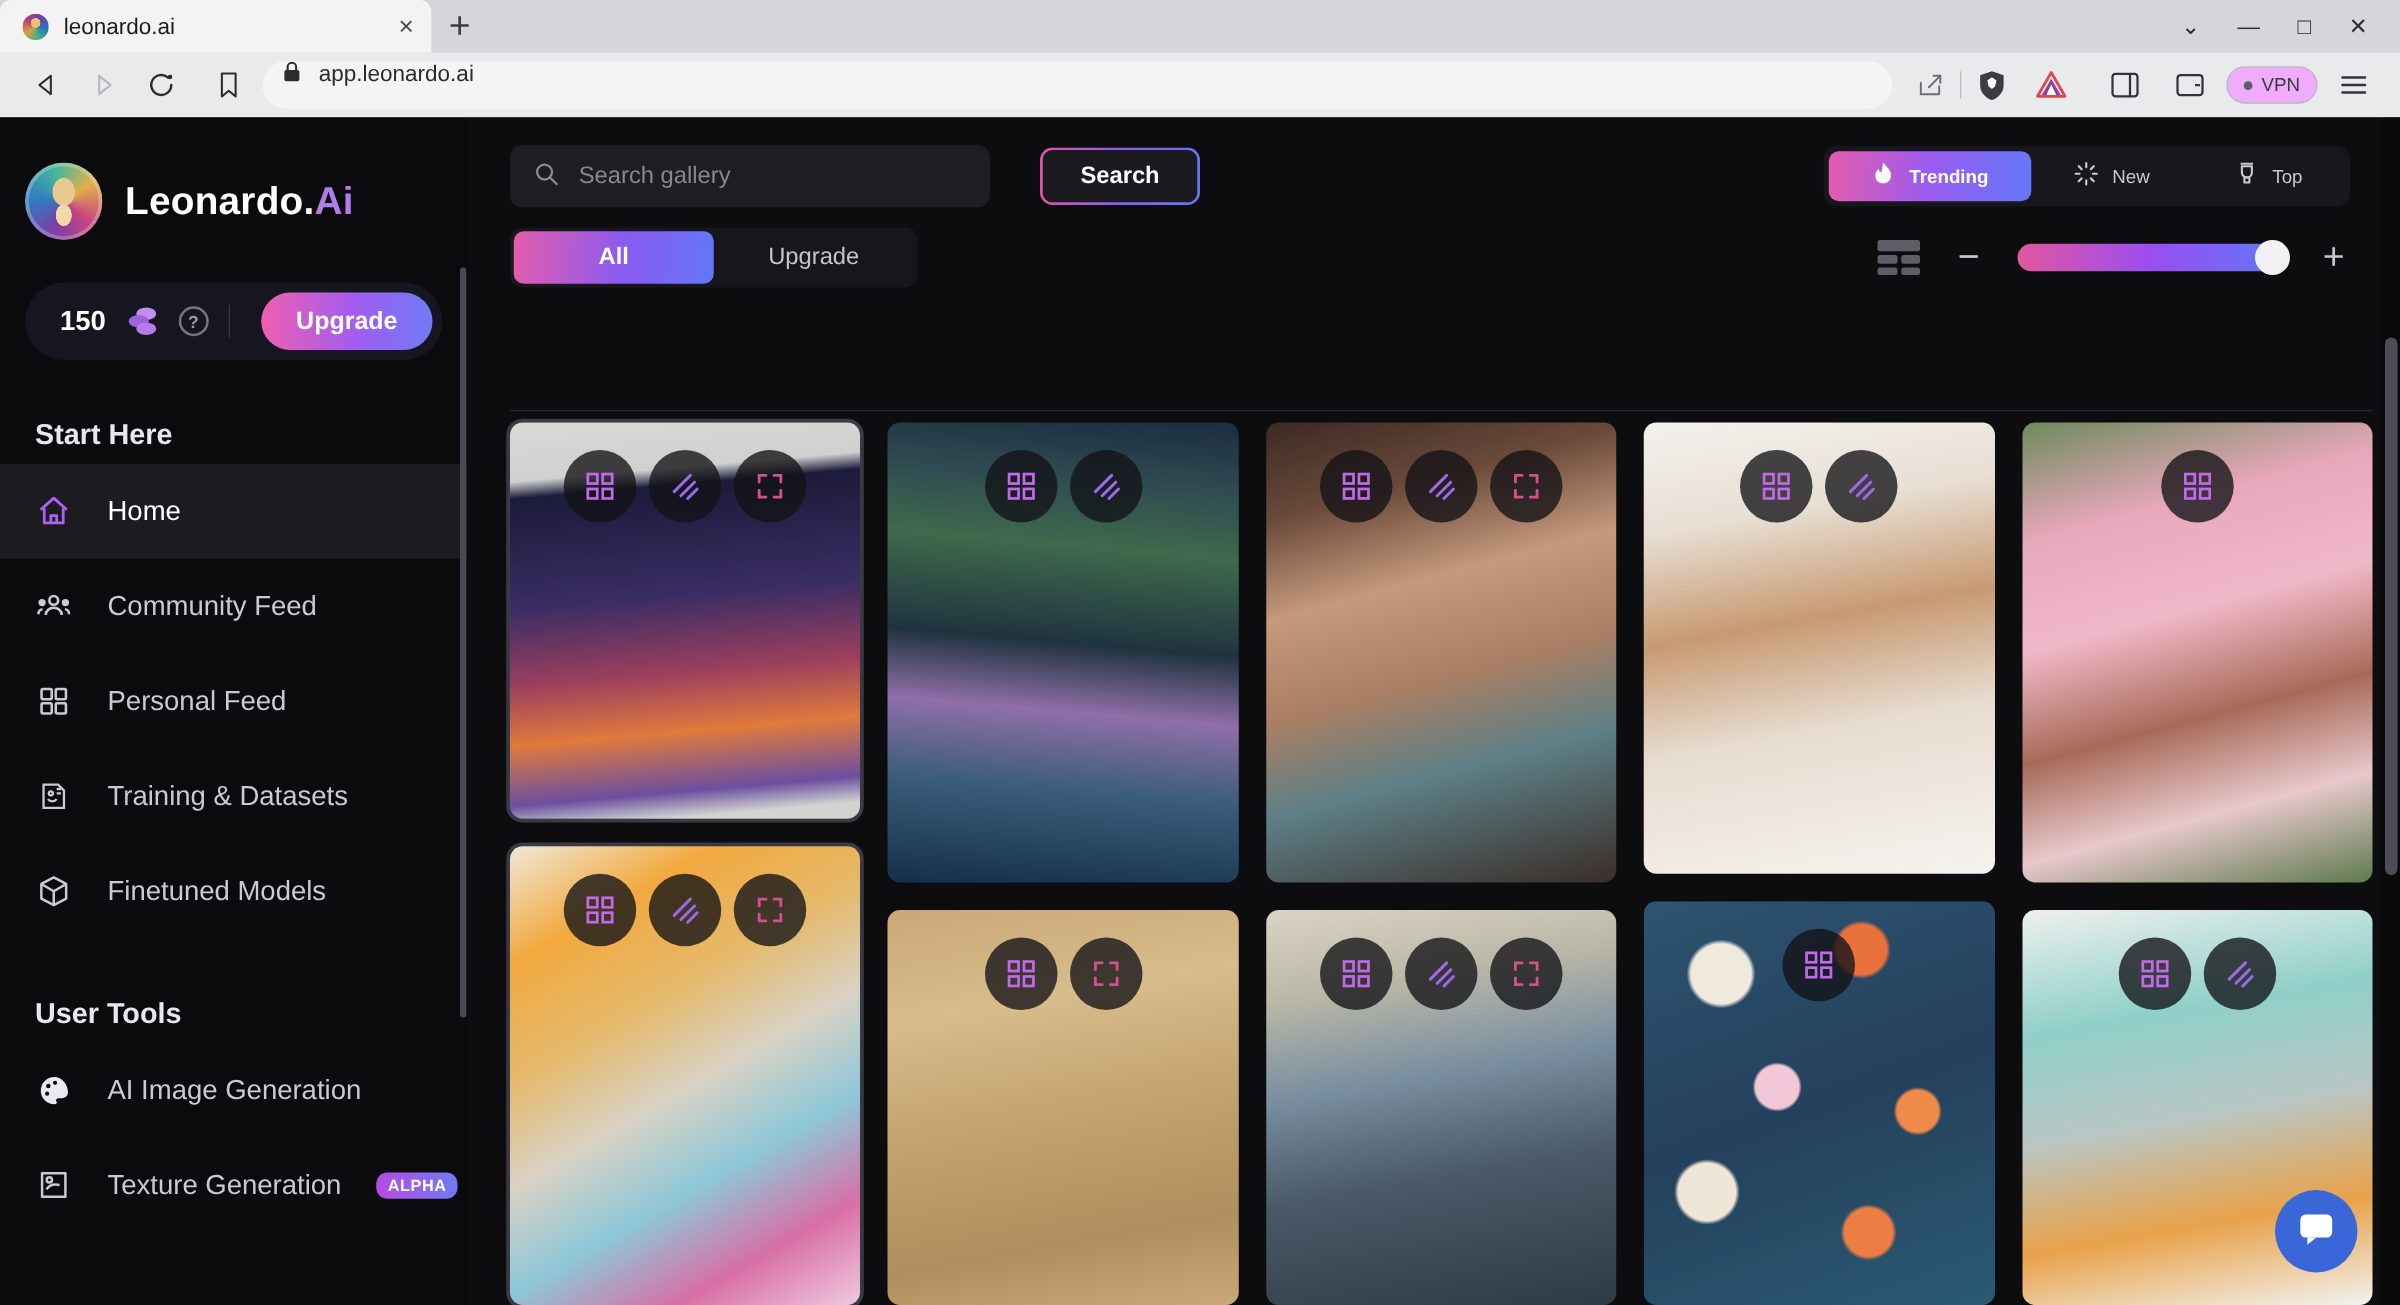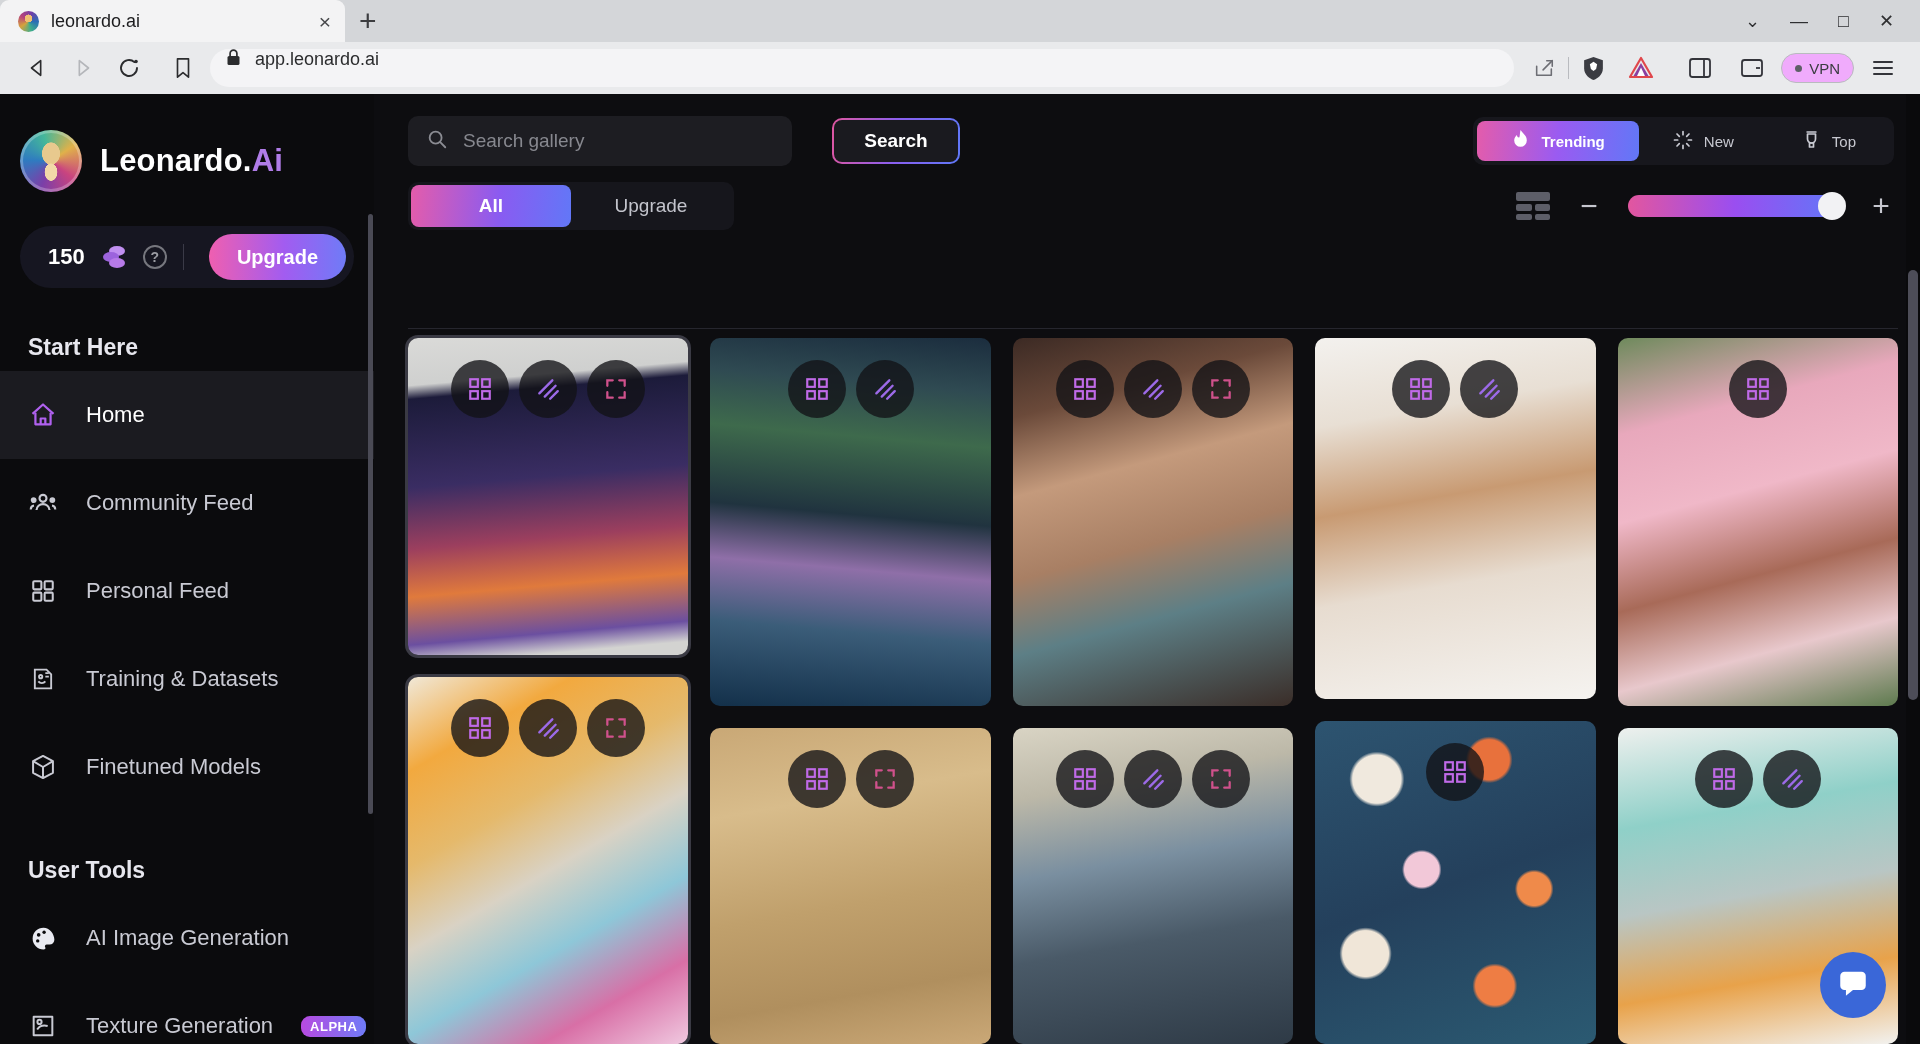--- a/index.html
+++ b/index.html
@@ -81,32 +81,32 @@
   #coin-icon i:nth-child(3) { width: 16px; height: 10px; left: 8px; top: 12px; background: #b77ae8; }
   #help-icon { width: 24px; height: 24px; border-radius: 50%; border: 2px solid #76777e; color: #9b9ca3; font-size: 14px; display: flex; align-items: center; justify-content: center; font-weight: 700; }
   #credits-div { width: 1px; height: 26px; background: #3a3a47; }
   #upgrade-btn {
     margin-left: auto; height: 46px; padding: 0 28px; border-radius: 23px;
     background: linear-gradient(90deg, #ef5fb0 0%, #a25cf0 55%, #6f7bf7 100%);
     color: #fff; font-size: 20px; font-weight: 700; display: flex; align-items: center; border: none;
   }
 
   .side-head { font-size: 23px; font-weight: 700; color: #e7e7ee; padding: 46px 0 10px 28px; }
-  .side-item { height: 88px; display: flex; align-items: center; gap: 28px; padding-left: 28px; color: #c9cad3; font-size: 22px; }
+  .side-item { height: 76px; display: flex; align-items: center; gap: 28px; padding-left: 28px; color: #c9cad3; font-size: 22px; }
   .side-item.active { background: #1b1b20; color: #fff; }
   .side-item.active .side-ico { color: #b061ef; }
   .side-ico { width: 30px; height: 30px; display: flex; align-items: center; justify-content: center; color: #c9cad3; flex: 0 0 30px; }
   .badge { font-size: 13px; font-weight: 700; color: #fff; padding: 3px 9px; border-radius: 9px; letter-spacing: .5px; }
   .badge.beta { background: linear-gradient(90deg, #ef5fb0, #8f6cf4); }
   .badge.alpha { background: linear-gradient(90deg, #b74ae0, #6f7bf7); }
   #side-scrollbar { position: absolute; left: 368px; top: 120px; width: 5px; height: 600px; background: #4a4a55; border-radius: 3px; }
 
   
   #main { flex: 1 1 auto; background: #0d0d10; position: relative; overflow: hidden; }
-  #toolbar { padding: 22px 26px 0 34px; }
+  #toolbar { padding: 22px 40px 0 34px; }
   #toolrow1 { display: flex; align-items: center; }
   #search-field {
     width: 384px; height: 50px; background: #1d1d22; border-radius: 10px;
     display: flex; align-items: center; gap: 15px; padding: 0 18px;
   }
   #search-placeholder { font-size: 19px; color: #87888f; }
   #search-btn {
     margin-left: 40px; width: 128px; height: 46px; border-radius: 10px;
     background: #1a1a1f; color: #fff; font-size: 19px; font-weight: 700;
     display: flex; align-items: center; justify-content: center;

